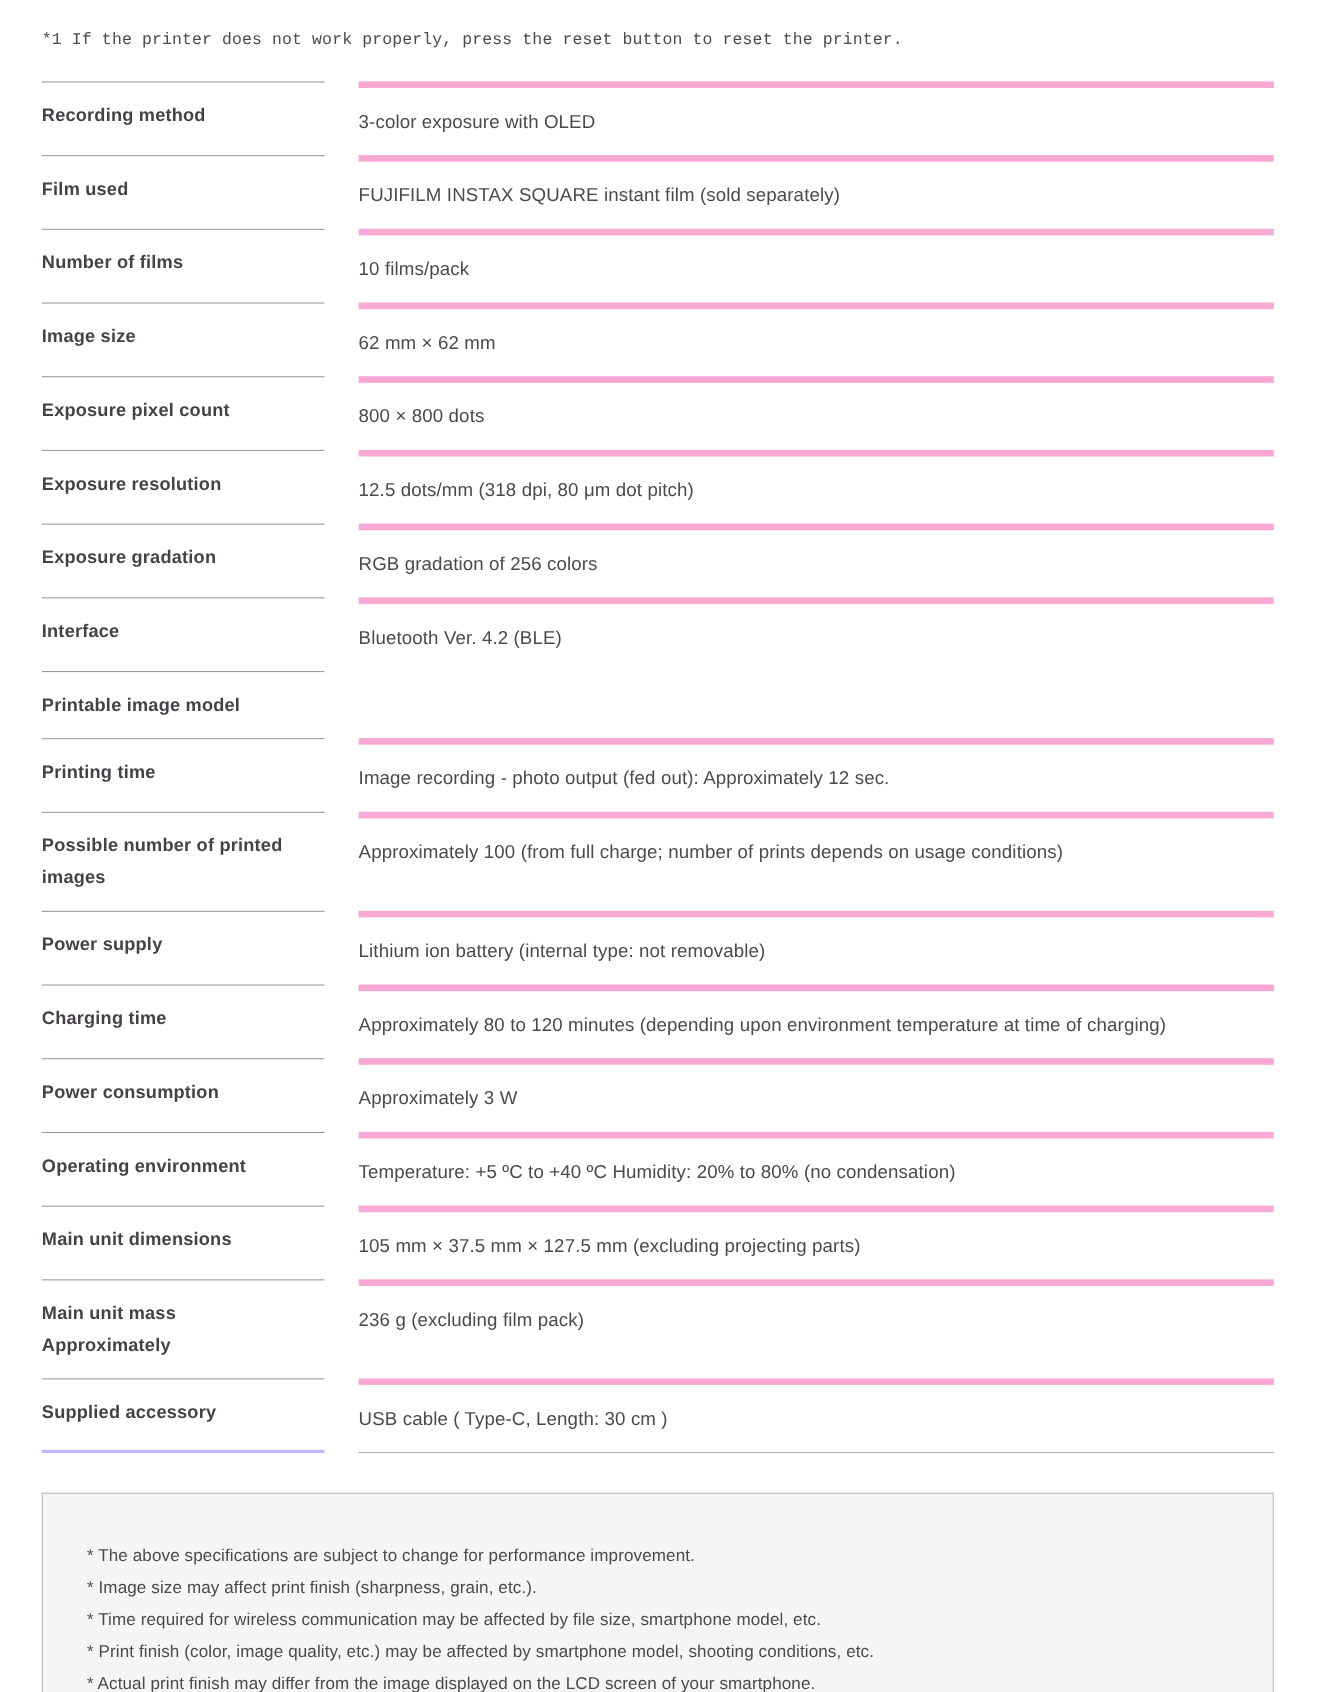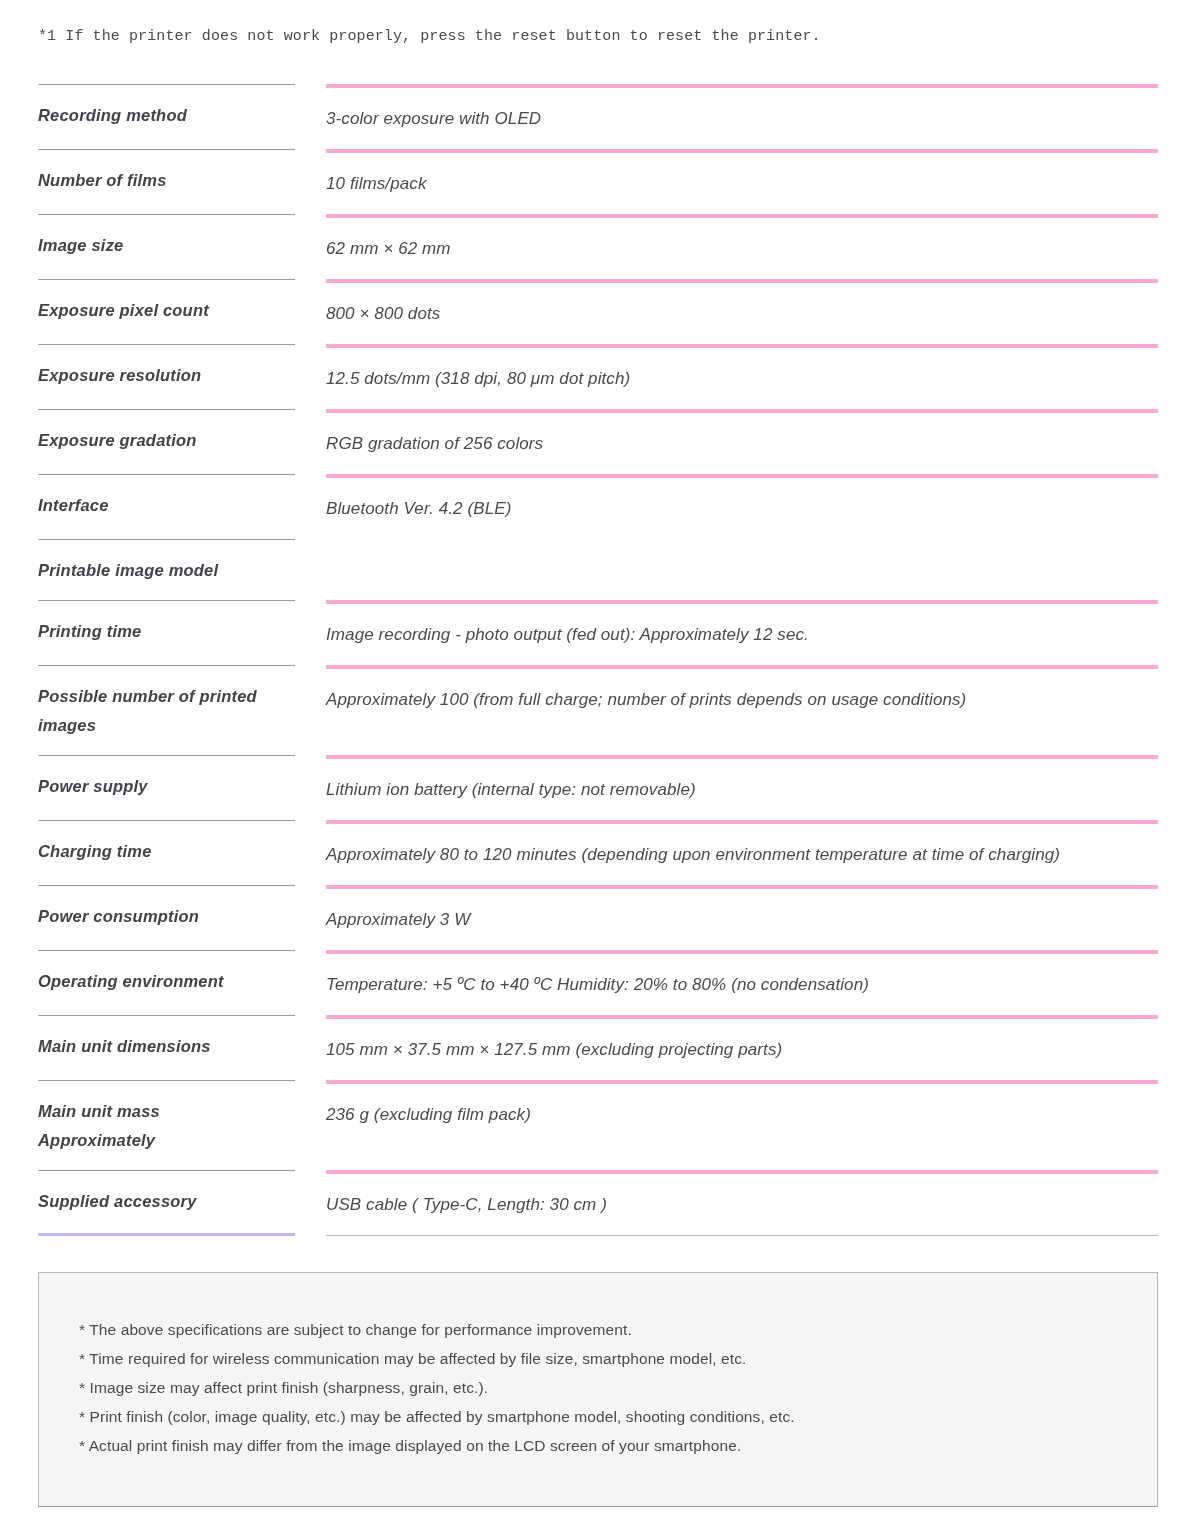--- a/index.html
+++ b/index.html
@@ -16,43 +16,42 @@
   }
   .footnote {
     font-size: 15px;
     line-height: 22px;
     color: #4a4a4a;
     letter-spacing: 0.1px;
     font-family: Liberation Mono, monospace;
   }
   
   .spec-table {
-    margin-top: 36px;
+    margin-top: 26px;
     width: 1120px;
-    font-style: italic;
   }
   .spec-row {
     display: grid;
     grid-template-columns: 257px 1fr;
     column-gap: 31px;
   }
   .spec-row > div {
     padding: 16px 0 15px 0;
   }
   .spec-label {
     border-top: 1px solid #9c9c9c;
     font-weight: 700;
     font-size: 16.5px;
     line-height: 29px;
     color: #454147;
     white-space: pre-line;
     letter-spacing: 0.2px;
   }
   .spec-value {
-    border-top: 4px solid #f9a8d4;
+    border-top: 6px solid #f9a8d4;
     font-size: 17px;
     line-height: 30px;
     color: #4a4a4a;
     letter-spacing: 0.1px;
   }
   .spec-row:last-child .spec-label { border-bottom: 3px solid #c4b5fd; }
   .spec-row:last-child .spec-value { border-bottom: 1px solid #b2b2b2; }
   
   .notes-box {
     margin-top: 36px;
@@ -76,20 +75,24 @@
 
   <p class="footnote">*1 If the printer does not work properly, press the reset button to reset the printer.</p>
 
   <div class="spec-table" id="spec-table">
 
       <div class="spec-row">
         <div class="spec-label">Recording method</div>
         <div class="spec-value">3-color exposure with OLED</div>
       </div>
 
+      <div class="spec-row">
+        <div class="spec-label">Film used</div>
+        <div class="spec-value">FUJIFILM INSTAX SQUARE instant film (sold separately)</div>
+      </div>
 
       <div class="spec-row">
         <div class="spec-label">Number of films</div>
         <div class="spec-value">10 films/pack</div>
       </div>
 
       <div class="spec-row">
         <div class="spec-label">Image size</div>
         <div class="spec-value">62 mm × 62 mm</div>
       </div>
@@ -162,22 +165,22 @@
       <div class="spec-row">
         <div class="spec-label">Supplied accessory</div>
         <div class="spec-value">USB cable ( Type-C, Length: 30 cm )</div>
       </div>
     </div>
 
   <div class="notes-box" id="notes-box">
 
       <p class="note-item">* The above specifications are subject to change for performance improvement.</p>
 
+      <p class="note-item">* Image size may affect print finish (sharpness, grain, etc.).</p>
+
       <p class="note-item">* Time required for wireless communication may be affected by file size, smartphone model, etc.</p>
-
-      <p class="note-item">* Image size may affect print finish (sharpness, grain, etc.).</p>
 
       <p class="note-item">* Print finish (color, image quality, etc.) may be affected by smartphone model, shooting conditions, etc.</p>
 
       <p class="note-item">* Actual print finish may differ from the image displayed on the LCD screen of your smartphone.</p>
     </div>
 
 </div>
 
 </body></html>

